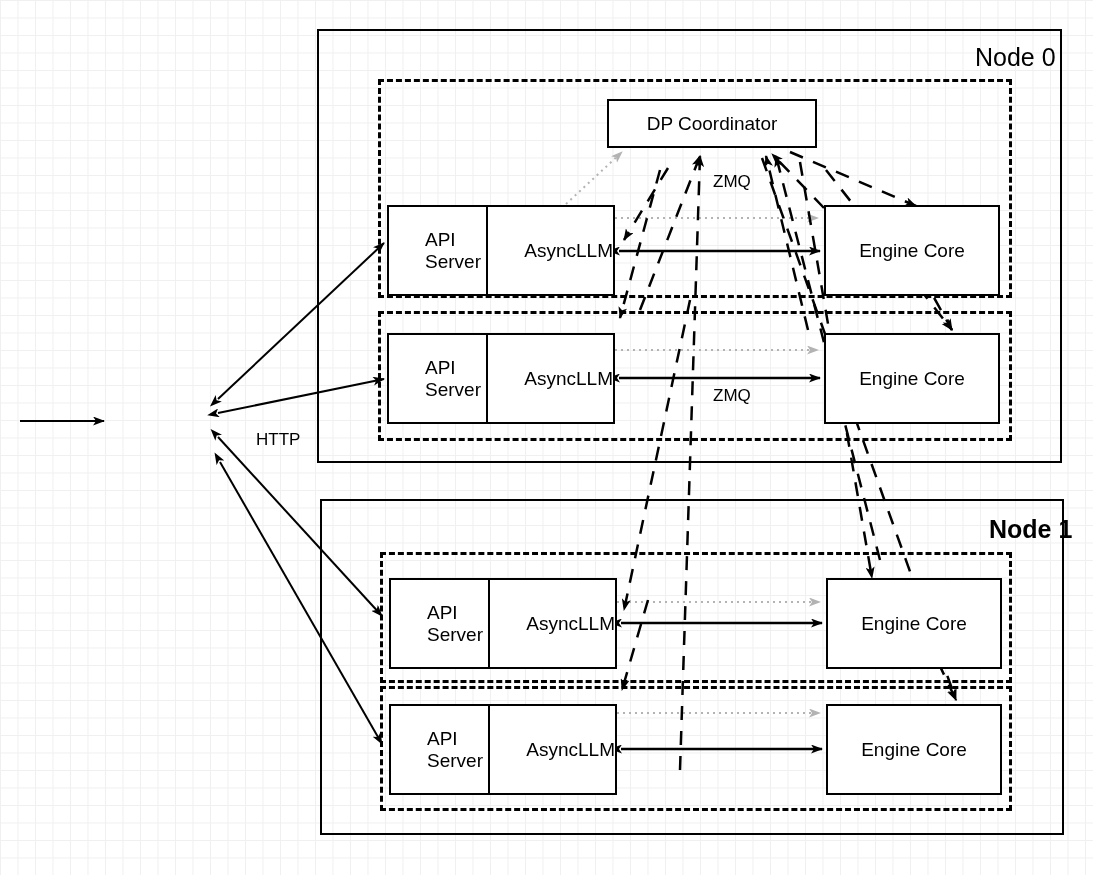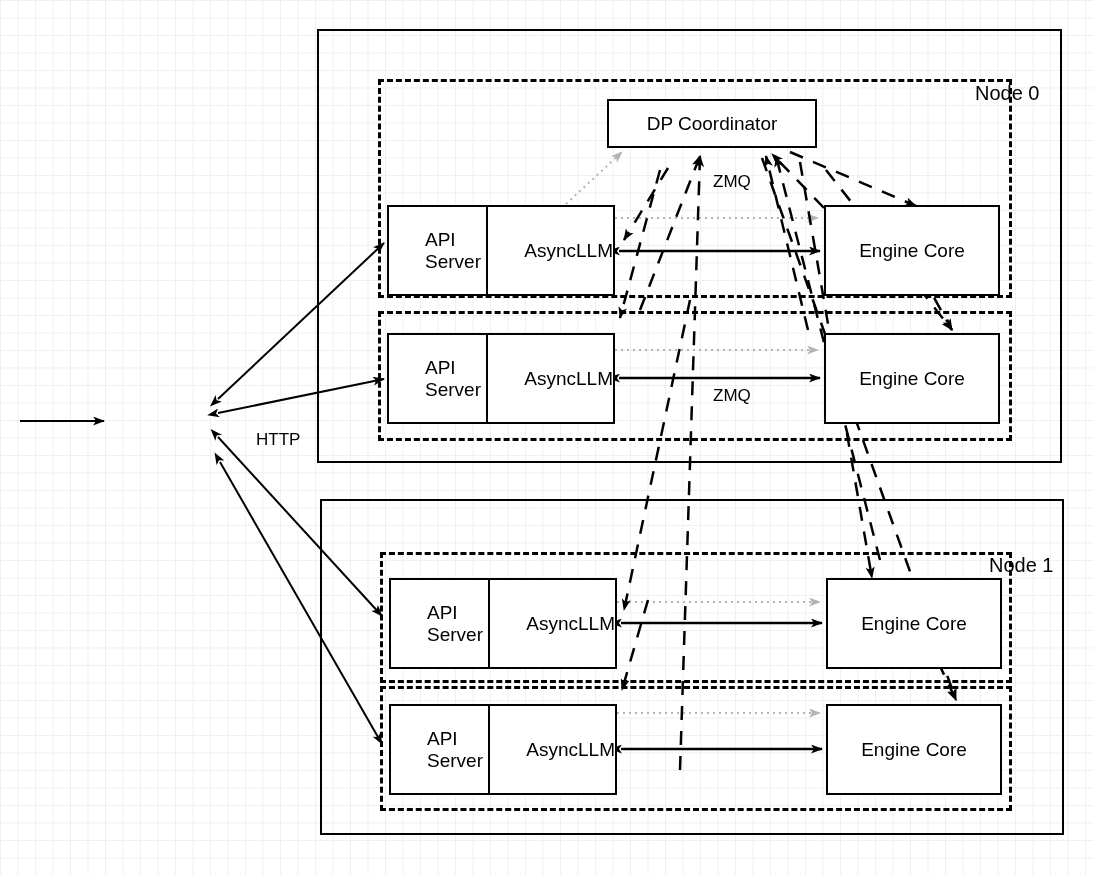--- a/index.html
+++ b/index.html
@@ -52,25 +52,24 @@
   }
   .dashed-group {
     position: absolute;
     background: transparent;
     border: 3px dashed #000000;
     box-sizing: border-box;
     z-index: 2;
   }
   .node-label {
     position: absolute;
-    font-size: 20px;
+    font-size: 25px;
     color: #000000;
     z-index: 6;
     white-space: nowrap;
-    margin-top: 39px;
   }
   .edge-label {
     position: absolute;
     font-size: 17px;
     color: #000000;
     background: transparent;
     z-index: 8;
     white-space: nowrap;
   }
   .split-box {
@@ -239,21 +238,21 @@
     </div>
     <div class="cell">
       <span>AsyncLLM</span>
     </div>
   </div>
   <div class="box" style="left:824px; top:333px; width:176px; height:91px;">
     <span>Engine Core</span>
   </div>
 
   <div class="node-container" style="left:320px; top:499px; width:744px; height:336px;"></div>
-  <div class="node-label" style="left:989px; top:515px;">Node 1</div>
+  <div class="node-label" style="left:989px; top:515px;font-weight:bold;">Node 1</div>
 
   <div class="dashed-group" style="left:380px; top:552px; width:632px; height:131px;"></div>
   <div class="dashed-group" style="left:380px; top:686px; width:632px; height:125px;"></div>
 
   <div class="split-box" style="left:389px; top:578px; width:228px; height:91px;">
     <div class="cell left">
       <span>API Server</span>
     </div>
     <div class="cell">
       <span>AsyncLLM</span>

